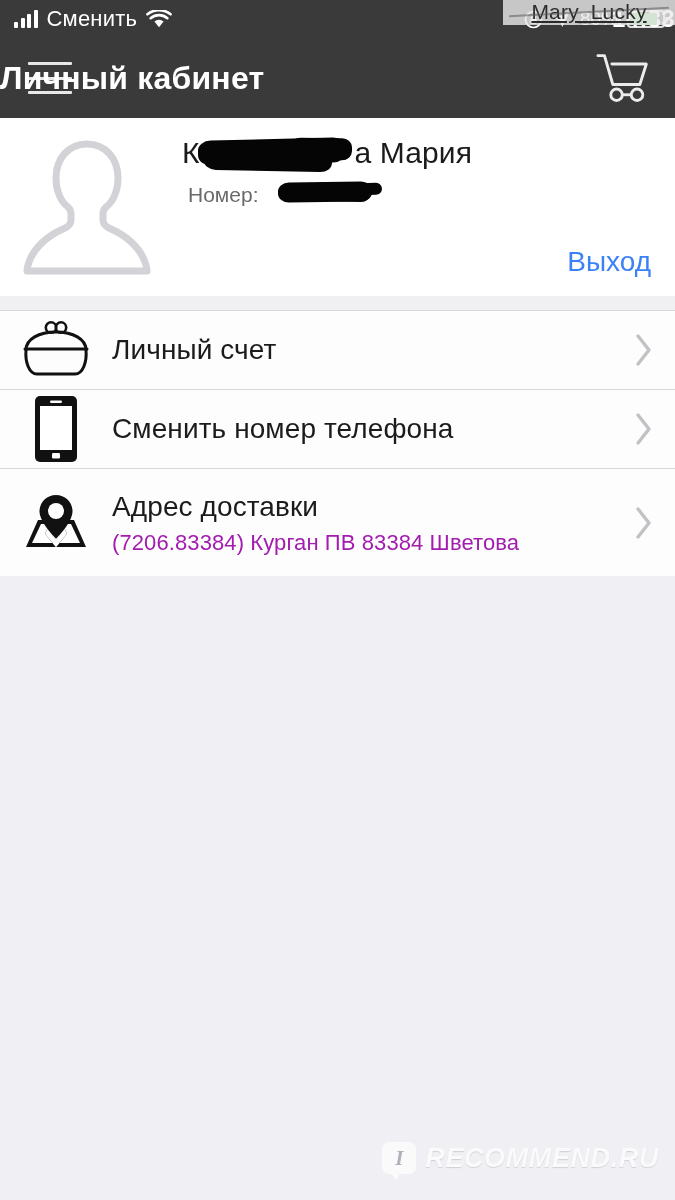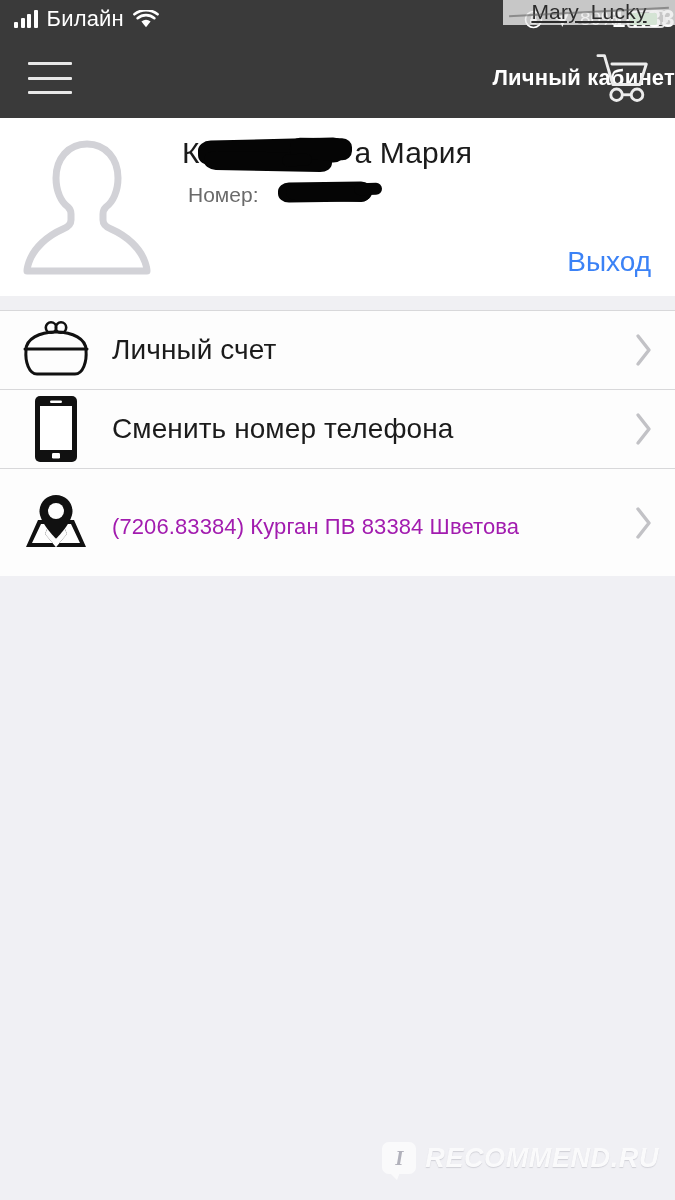--- a/index.html
+++ b/index.html
@@ -130,26 +130,25 @@
     left: 0; top: 38px;
     width: 675px;
     height: 80px;
     background: #3a3a3a;
     display: flex;
     align-items: center;
   }
   .titlebar .title {
     position: absolute;
     left: 0; right: 0;
-    text-align: right;
+    text-align: left;
     color: #ffffff;
-    font-size: 22px;
+    font-size: 32px;
     font-weight: bold;
     letter-spacing: 0.2px;
-    padding-left: 26px;
   }
   .hamburger {
     position: absolute;
     left: 28px;
     width: 44px;
     height: 32px;
     display: flex;
     flex-direction: column;
     justify-content: space-between;
     cursor: pointer;
@@ -374,21 +373,21 @@
 <div id="phone">
 
   <div class="statusbar">
     <div class="sb-left">
       <div class="signal">
         <i></i>
           <i></i>
           <i></i>
           <i></i>
       </div>
-      <div class="carrier">Билайн</div>
+      <div class="carrier">Сменить</div>
       <svg width="26" height="19" viewBox="0 0 26 19">
         <path d="M13 17.2 L8.4 11.6 a7.3 7.3 0 0 1 9.2 0 Z" fill="#fff"></path>
         <path d="M4.6 8.2 a13 13 0 0 1 16.8 0" stroke="#fff" stroke-width="2.6" fill="none" stroke-linecap="round"></path>
         <path d="M1.4 4.3 a18.5 18.5 0 0 1 23.2 0" stroke="#fff" stroke-width="2.6" fill="none" stroke-linecap="round"></path>
       </svg>
     </div>
 
     <div class="sb-center">14:33</div>
 
     <div class="sb-right">
@@ -502,20 +501,21 @@
       <div class="ico">
         <svg width="72" height="60" viewBox="0 0 72 60">
           <path d="M6 54 L18 27 h13 l-6 14 l11 13 l11 -13 l-6 -14 h13 l12 27 z" fill="#111"></path>
           <path d="M12 50 L21 31 h8 l-4 10 l11 13 l11 -13 l-4 -10 h8 l9 19 z" fill="#ffffff"></path>
           <path d="M36 2 c-9.2 0 -16.5 7.3 -16.5 16.3 c0 11.6 16.5 27.5 16.5 27.5
                    s16.5 -15.9 16.5 -27.5 c0 -9 -7.3 -16.3 -16.5 -16.3 z" fill="#111"></path>
           <circle cx="36" cy="18" r="8" fill="#ffffff"></circle>
         </svg>
       </div>
       <div class="labels">
+        <div class="lbl">Адрес доставки</div>
         <div class="sub">(7206.83384) Курган ПВ 83384 Шветова</div>
       </div>
       <div class="chev">
         <svg width="22" height="38" viewBox="0 0 22 38">
           <path d="M5 5 L16 19 L5 33" fill="none" stroke="currentColor" stroke-width="3.4" stroke-linecap="round" stroke-linejoin="round"></path>
         </svg>
       </div>
     </div>
 
   </div>

